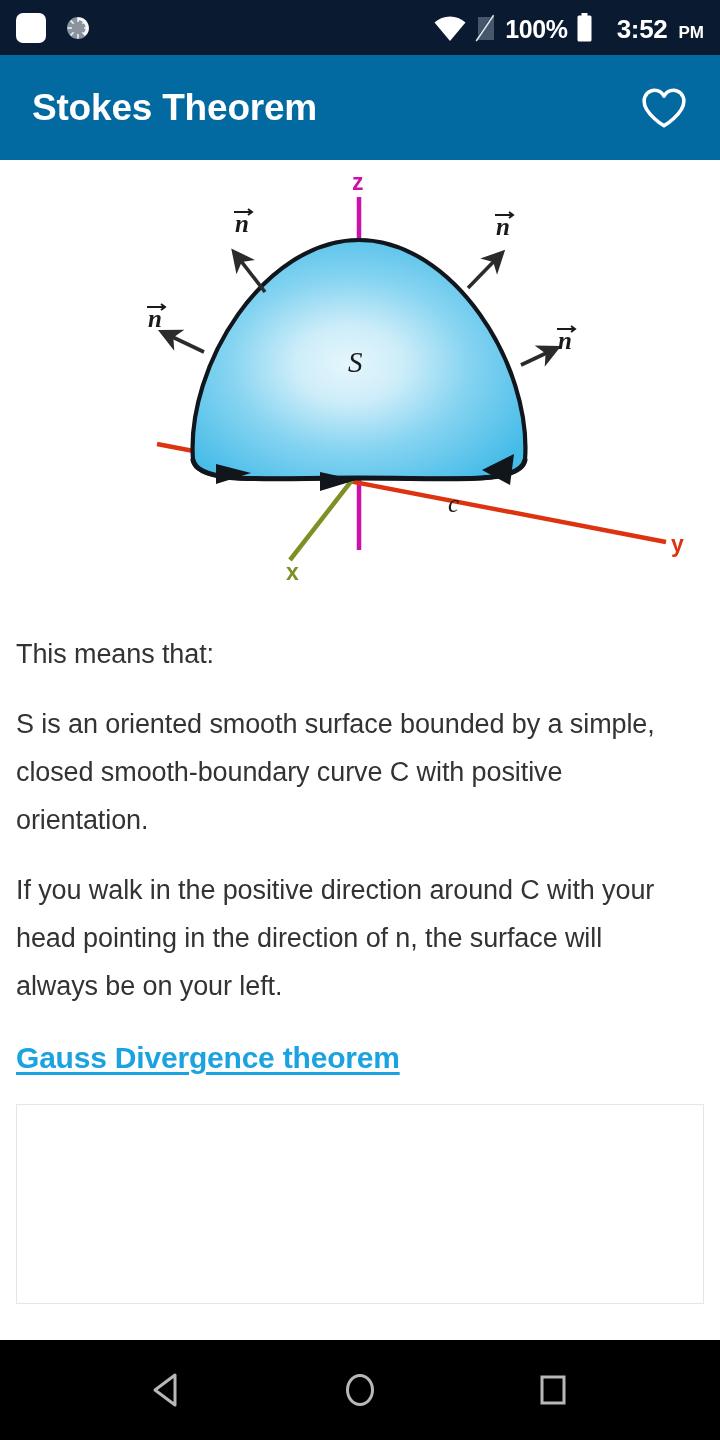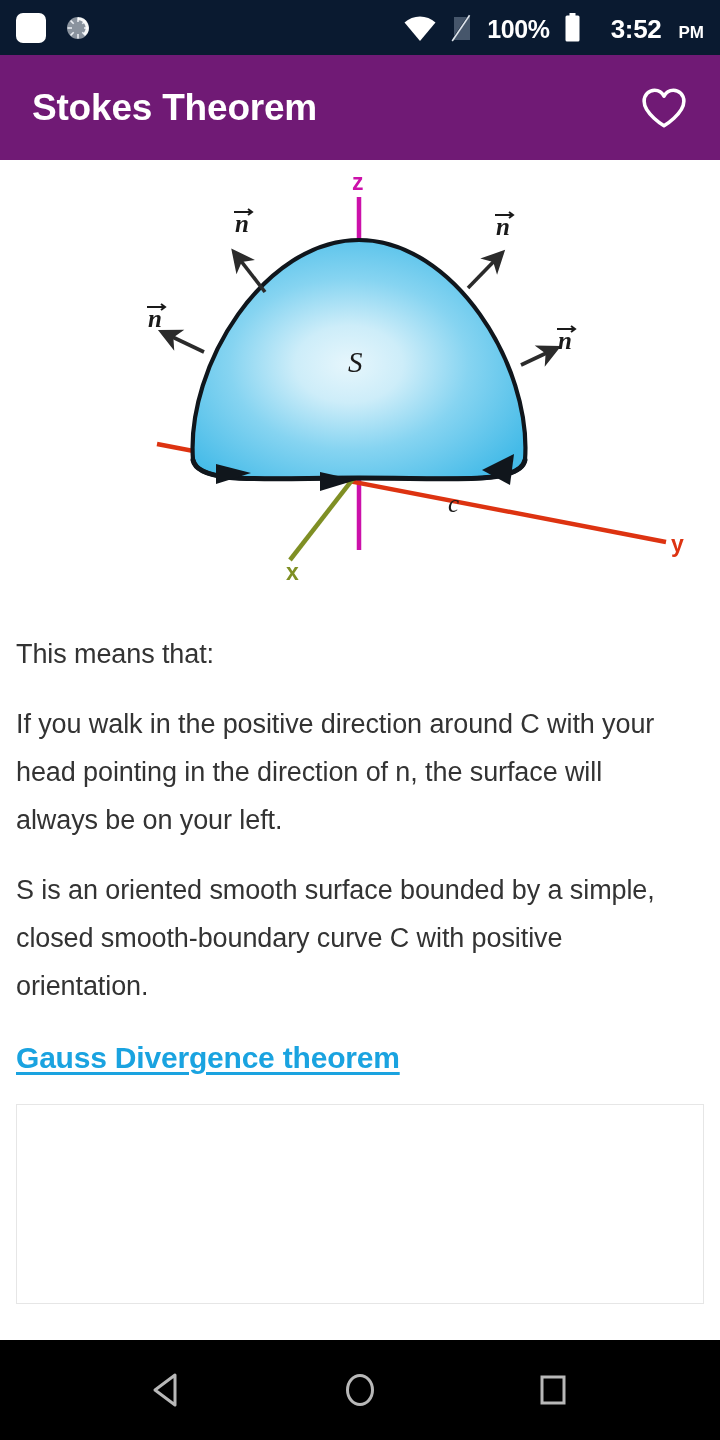--- a/index.html
+++ b/index.html
@@ -37,21 +37,21 @@
   }
   .status-left {
     display: flex;
     align-items: center;
     gap: 18px;
   }
   .status-right {
     margin-left: auto;
     display: flex;
     align-items: flex-end;
-    gap: 14px;
+    gap: 8px;
   }
   .sb-app-icon {
     width: 30px;
     height: 30px;
     background: #ffffff;
     border-radius: 7px;
     display: block;
   }
   .sb-spinner-icon {
     width: 28px;
@@ -82,21 +82,21 @@
     font-weight: bold;
     line-height: 1;
     margin-left: 3px;
     position: relative;
     top: -1px;
   }
 
   
   .app-bar {
     height: 105px;
-    background: #701a75;
+    background: #0369a1;
     display: flex;
     align-items: center;
     padding: 0 28px 0 32px;
     box-sizing: border-box;
     flex: 0 0 auto;
   }
   .app-title {
     color: #ffffff;
     font-size: 37px;
     font-weight: bold;
@@ -314,22 +314,22 @@
           </g>
           <g>
             <text x="558" y="189">n</text>
             <path d="M557 169 L575 169 M571 166 L575 169 L571 172" stroke="#1a1a1a" stroke-width="2" fill="none"></path>
           </g>
         </g>
       </svg>
     </div>
 
     <p class="para first">This means that:</p>
+    <p class="para">S is an oriented smooth surface bounded by a simple, closed smooth-boundary curve C with positive orientation.</p>
     <p class="para">If you walk in the positive direction around C with your head pointing in the direction of n, the surface will always be on your left.</p>
-    <p class="para">S is an oriented smooth surface bounded by a simple, closed smooth-boundary curve C with positive orientation.</p>
 
     <div class="link-row">
       <a class="doc-link" href="#">Gauss Divergence theorem</a>
     </div>
 
     <div class="ad-card"></div>
 
   </div>
 
   <div class="nav-bar">

